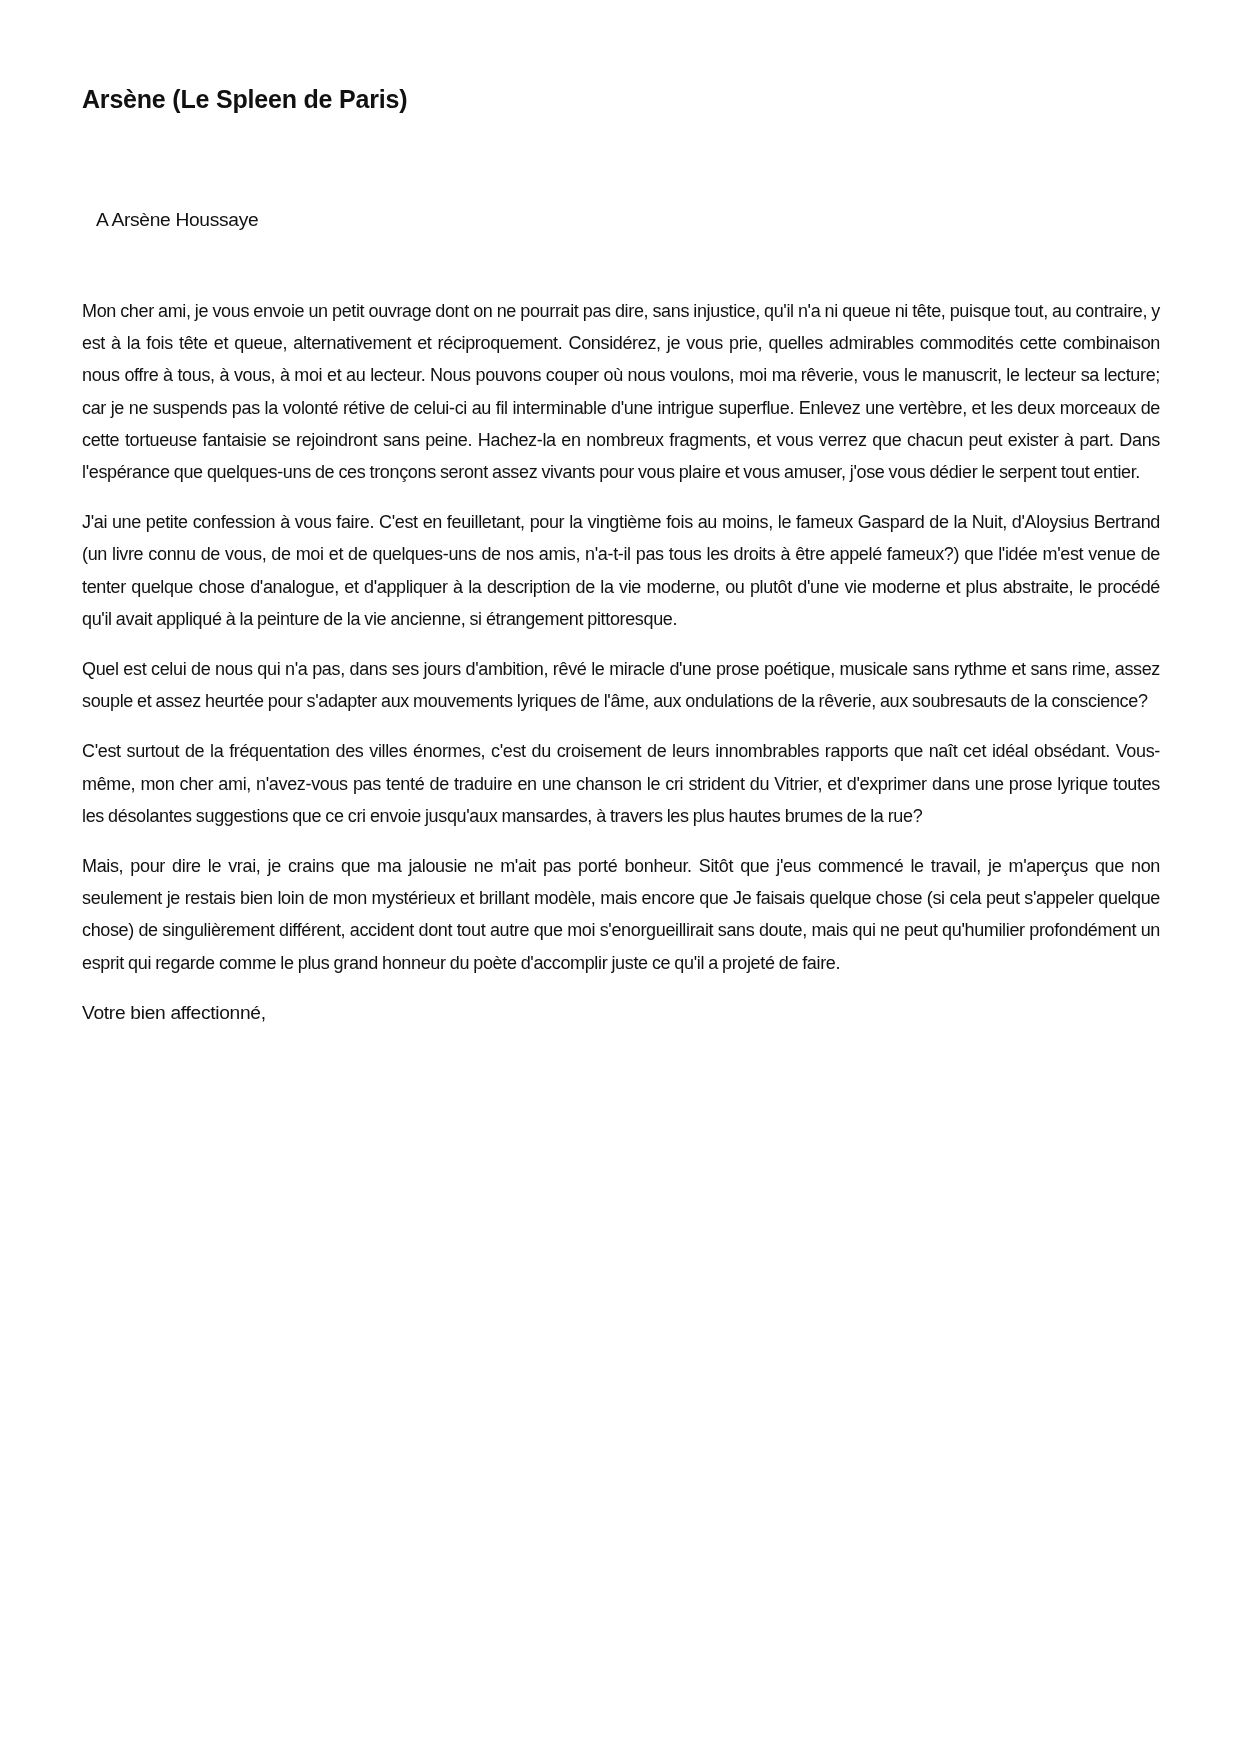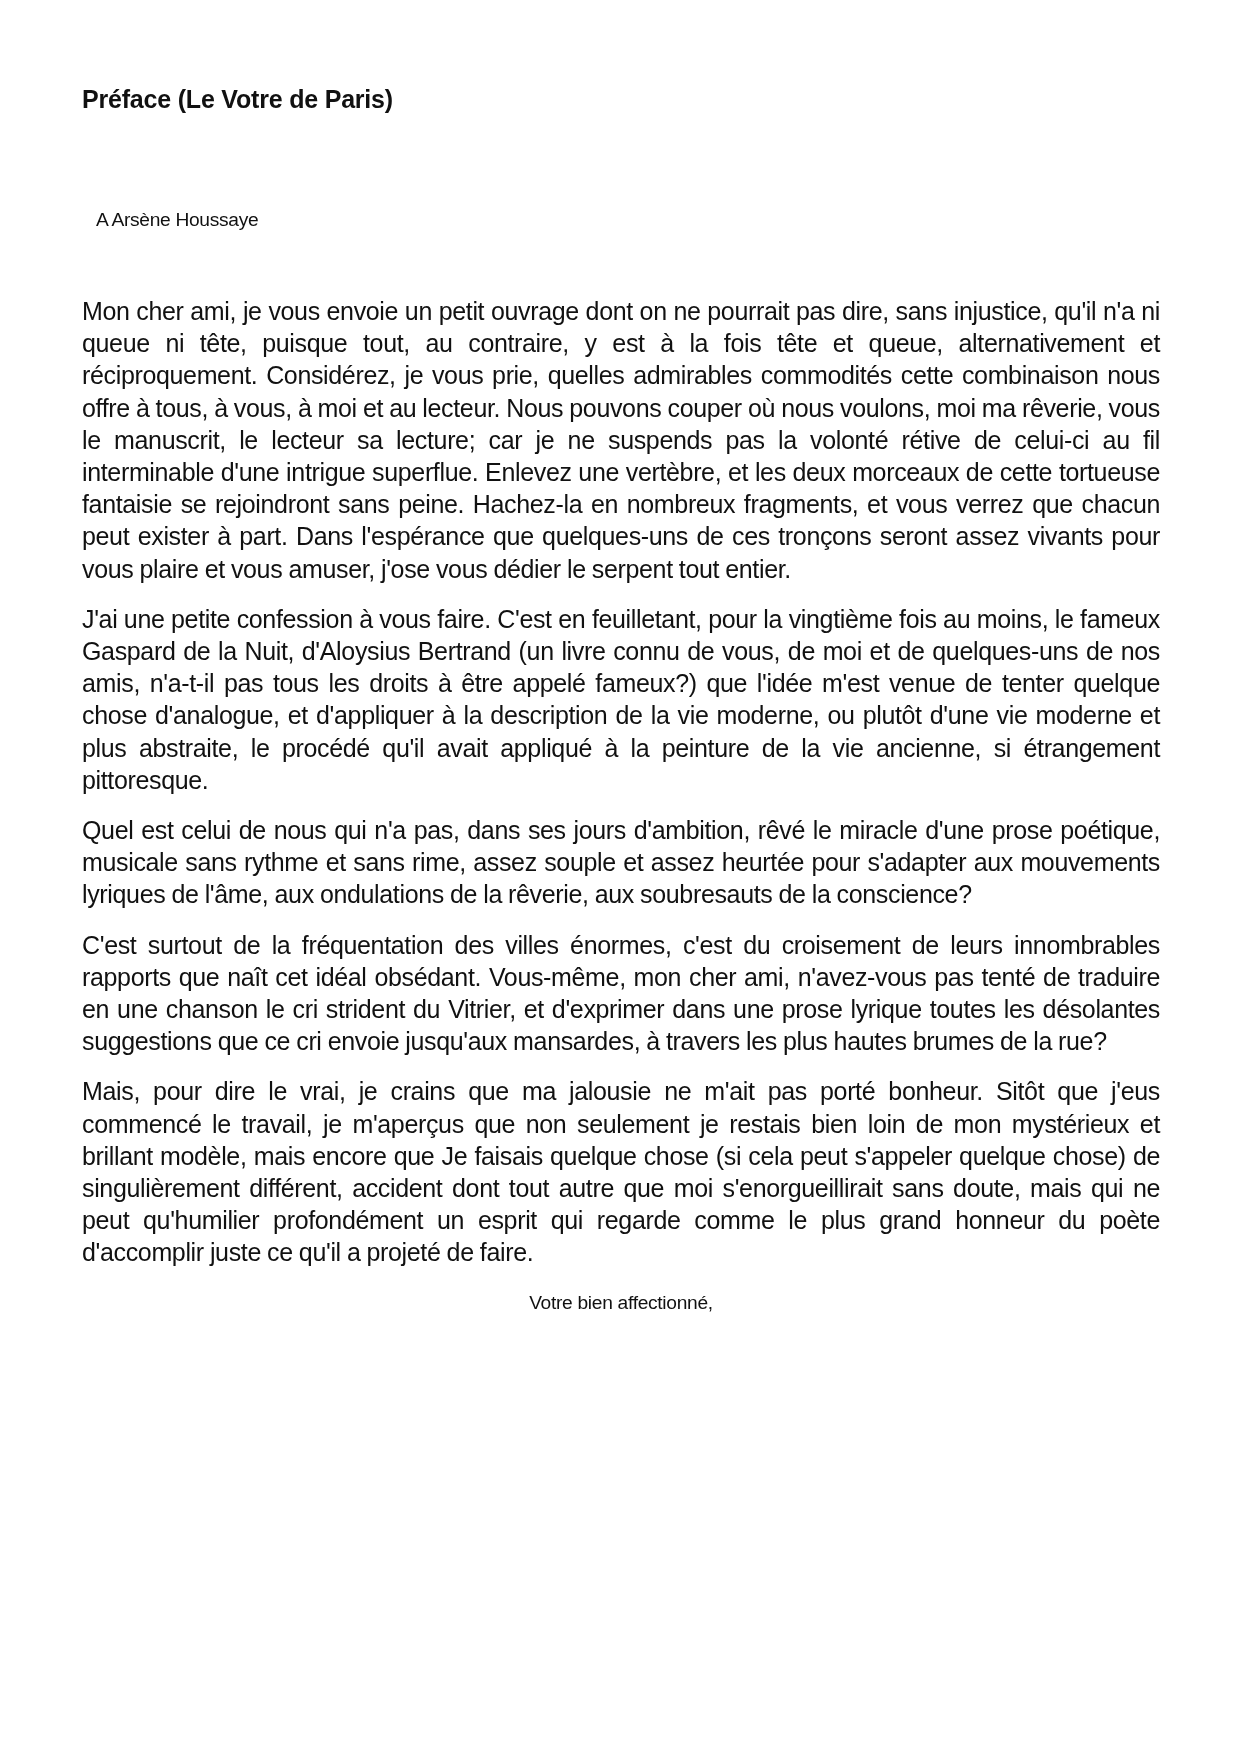--- a/index.html
+++ b/index.html
@@ -43,39 +43,38 @@
       white-space: nowrap;
     }
     .body {
       position: absolute;
       top: 295px;
       left: 0;
       width: 1078px;
     }
     .para {
       margin: 0 0 18px 0;
-      font-size: 25px;
+      font-size: 18px;
       line-height: 32.2px;
       text-align: justify;
       letter-spacing: -0.35px;
       word-spacing: -0.5px;
     }
     .closing, .signature {
       margin: 0 0 18px 0;
       font-size: 19.2px;
       line-height: 32.2px;
       letter-spacing: -0.3px;
-      text-align: center;
     }
   </style>
 </head>
 <body>
 
 <div class="page">
-  <h1 class="title">Préface (Le Votre de Paris)</h1>
+  <h1 class="title">Arsène (Le Spleen de Paris)</h1>
   <p class="dedication">A Arsène Houssaye</p>
 
   <div class="body">
     <p class="para">Mon cher ami, je vous envoie un petit ouvrage dont on ne pourrait pas dire, sans injustice, qu'il n'a ni queue ni tête, puisque tout, au contraire, y est à la fois tête et queue, alternativement et réciproquement. Considérez, je vous prie, quelles admirables commodités cette combinaison nous offre à tous, à vous, à moi et au lecteur. Nous pouvons couper où nous voulons, moi ma rêverie, vous le manuscrit, le lecteur sa lecture; car je ne suspends pas la volonté rétive de celui-ci au fil interminable d'une intrigue superflue. Enlevez une vertèbre, et les deux morceaux de cette tortueuse fantaisie se rejoindront sans peine. Hachez-la en nombreux fragments, et vous verrez que chacun peut exister à part. Dans l'espérance que quelques-uns de ces tronçons seront assez vivants pour vous plaire et vous amuser, j'ose vous dédier le serpent tout entier.</p>
     <p class="para">J'ai une petite confession à vous faire. C'est en feuilletant, pour la vingtième fois au moins, le fameux Gaspard de la Nuit, d'Aloysius Bertrand (un livre connu de vous, de moi et de quelques-uns de nos amis, n'a-t-il pas tous les droits à être appelé fameux?) que l'idée m'est venue de tenter quelque chose d'analogue, et d'appliquer à la description de la vie moderne, ou plutôt d'une vie moderne et plus abstraite, le procédé qu'il avait appliqué à la peinture de la vie ancienne, si étrangement pittoresque.</p>
     <p class="para">Quel est celui de nous qui n'a pas, dans ses jours d'ambition, rêvé le miracle d'une prose poétique, musicale sans rythme et sans rime, assez souple et assez heurtée pour s'adapter aux mouvements lyriques de l'âme, aux ondulations de la rêverie, aux soubresauts de la conscience?</p>
     <p class="para">C'est surtout de la fréquentation des villes énormes, c'est du croisement de leurs innombrables rapports que naît cet idéal obsédant. Vous-même, mon cher ami, n'avez-vous pas tenté de traduire en une chanson le cri strident du Vitrier, et d'exprimer dans une prose lyrique toutes les désolantes suggestions que ce cri envoie jusqu'aux mansardes, à travers les plus hautes brumes de la rue?</p>
     <p class="para">Mais, pour dire le vrai, je crains que ma jalousie ne m'ait pas porté bonheur. Sitôt que j'eus commencé le travail, je m'aperçus que non seulement je restais bien loin de mon mystérieux et brillant modèle, mais encore que Je faisais quelque chose (si cela peut s'appeler quelque chose) de singulièrement différent, accident dont tout autre que moi s'enorgueillirait sans doute, mais qui ne peut qu'humilier profondément un esprit qui regarde comme le plus grand honneur du poète d'accomplir juste ce qu'il a projeté de faire.</p>
     <p class="closing">Votre bien affectionné,</p>
   </div>

